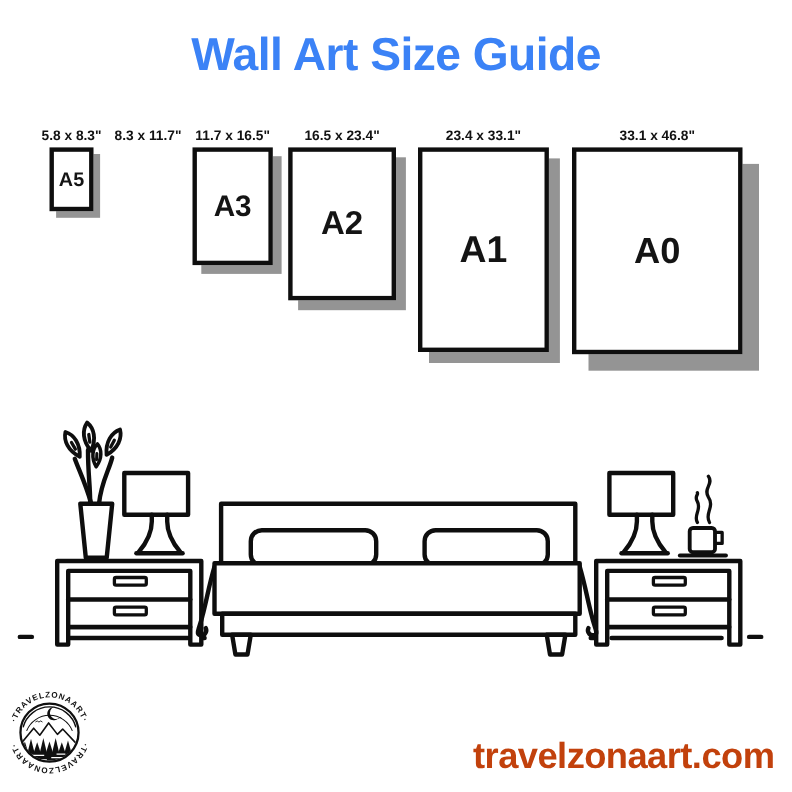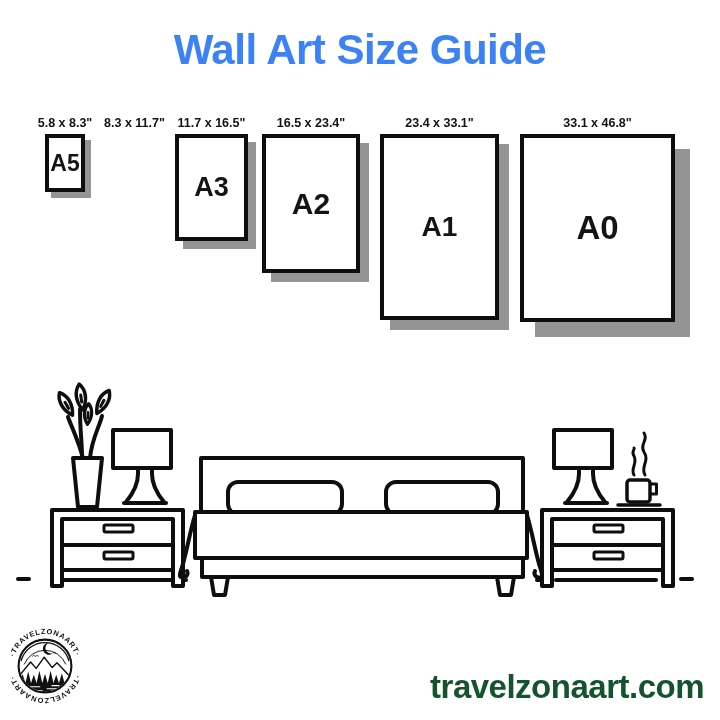--- a/index.html
+++ b/index.html
@@ -45,29 +45,29 @@
   .paper{
     background:#fff;
     border:4px solid var(--ink);
     display:flex;
     align-items:center;
     justify-content:center;
     font-weight:bold;
     color:#141414;
   }
   .size-item:nth-of-type(1){left:45px;width:40px;}
-  .size-item:nth-of-type(1) .paper{width:40px;height:58px;font-size:23px;box-shadow:6px 6px 0 var(--shadow);}
+  .size-item:nth-of-type(1) .paper{width:40px;height:58px;font-size:18px;box-shadow:6px 6px 0 var(--shadow);}
   .size-item:nth-of-type(2){left:104px;width:61px;}
   .size-item:nth-of-type(2) .paper{width:61px;height:75px;font-size:26px;box-shadow:7px 7px 0 var(--shadow);}
   .size-item:nth-of-type(3){left:175px;width:73px;}
   .size-item:nth-of-type(3) .paper{width:73px;height:107px;font-size:27px;box-shadow:8px 8px 0 var(--shadow);}
   .size-item:nth-of-type(4){left:262px;width:98px;}
   .size-item:nth-of-type(4) .paper{width:98px;height:139px;font-size:30px;box-shadow:9px 9px 0 var(--shadow);text-align:right;}
   .size-item:nth-of-type(5){left:380px;width:119px;}
-  .size-item:nth-of-type(5) .paper{width:119px;height:186px;font-size:28px;box-shadow:10px 10px 0 var(--shadow);align-items:center;}
+  .size-item:nth-of-type(5) .paper{width:119px;height:186px;font-size:34px;box-shadow:10px 10px 0 var(--shadow);align-items:center;}
   .size-item:nth-of-type(6){left:520px;width:155px;}
   .size-item:nth-of-type(6) .paper{width:155px;height:188px;font-size:33px;box-shadow:15px 15px 0 var(--shadow);}
   
   .scene{
     position:absolute;
     left:0;top:380px;
     width:720px;height:240px;
   }
   
   .logo{
@@ -82,21 +82,21 @@
     letter-spacing:1px;
     fill:#101010;
   }
   
   .website{
     position:absolute;
     right:16px;top:668px;
     font-size:33px;
     font-weight:800;
     letter-spacing:-0.5px;
-    color:#14532d;
+    color:#c2410c;
     white-space:nowrap;
   }
 </style>
 </head>
 <body>
 
 <div class="page-title">Wall Art Size Guide</div>
 
 <div>
   <div class="size-item">

